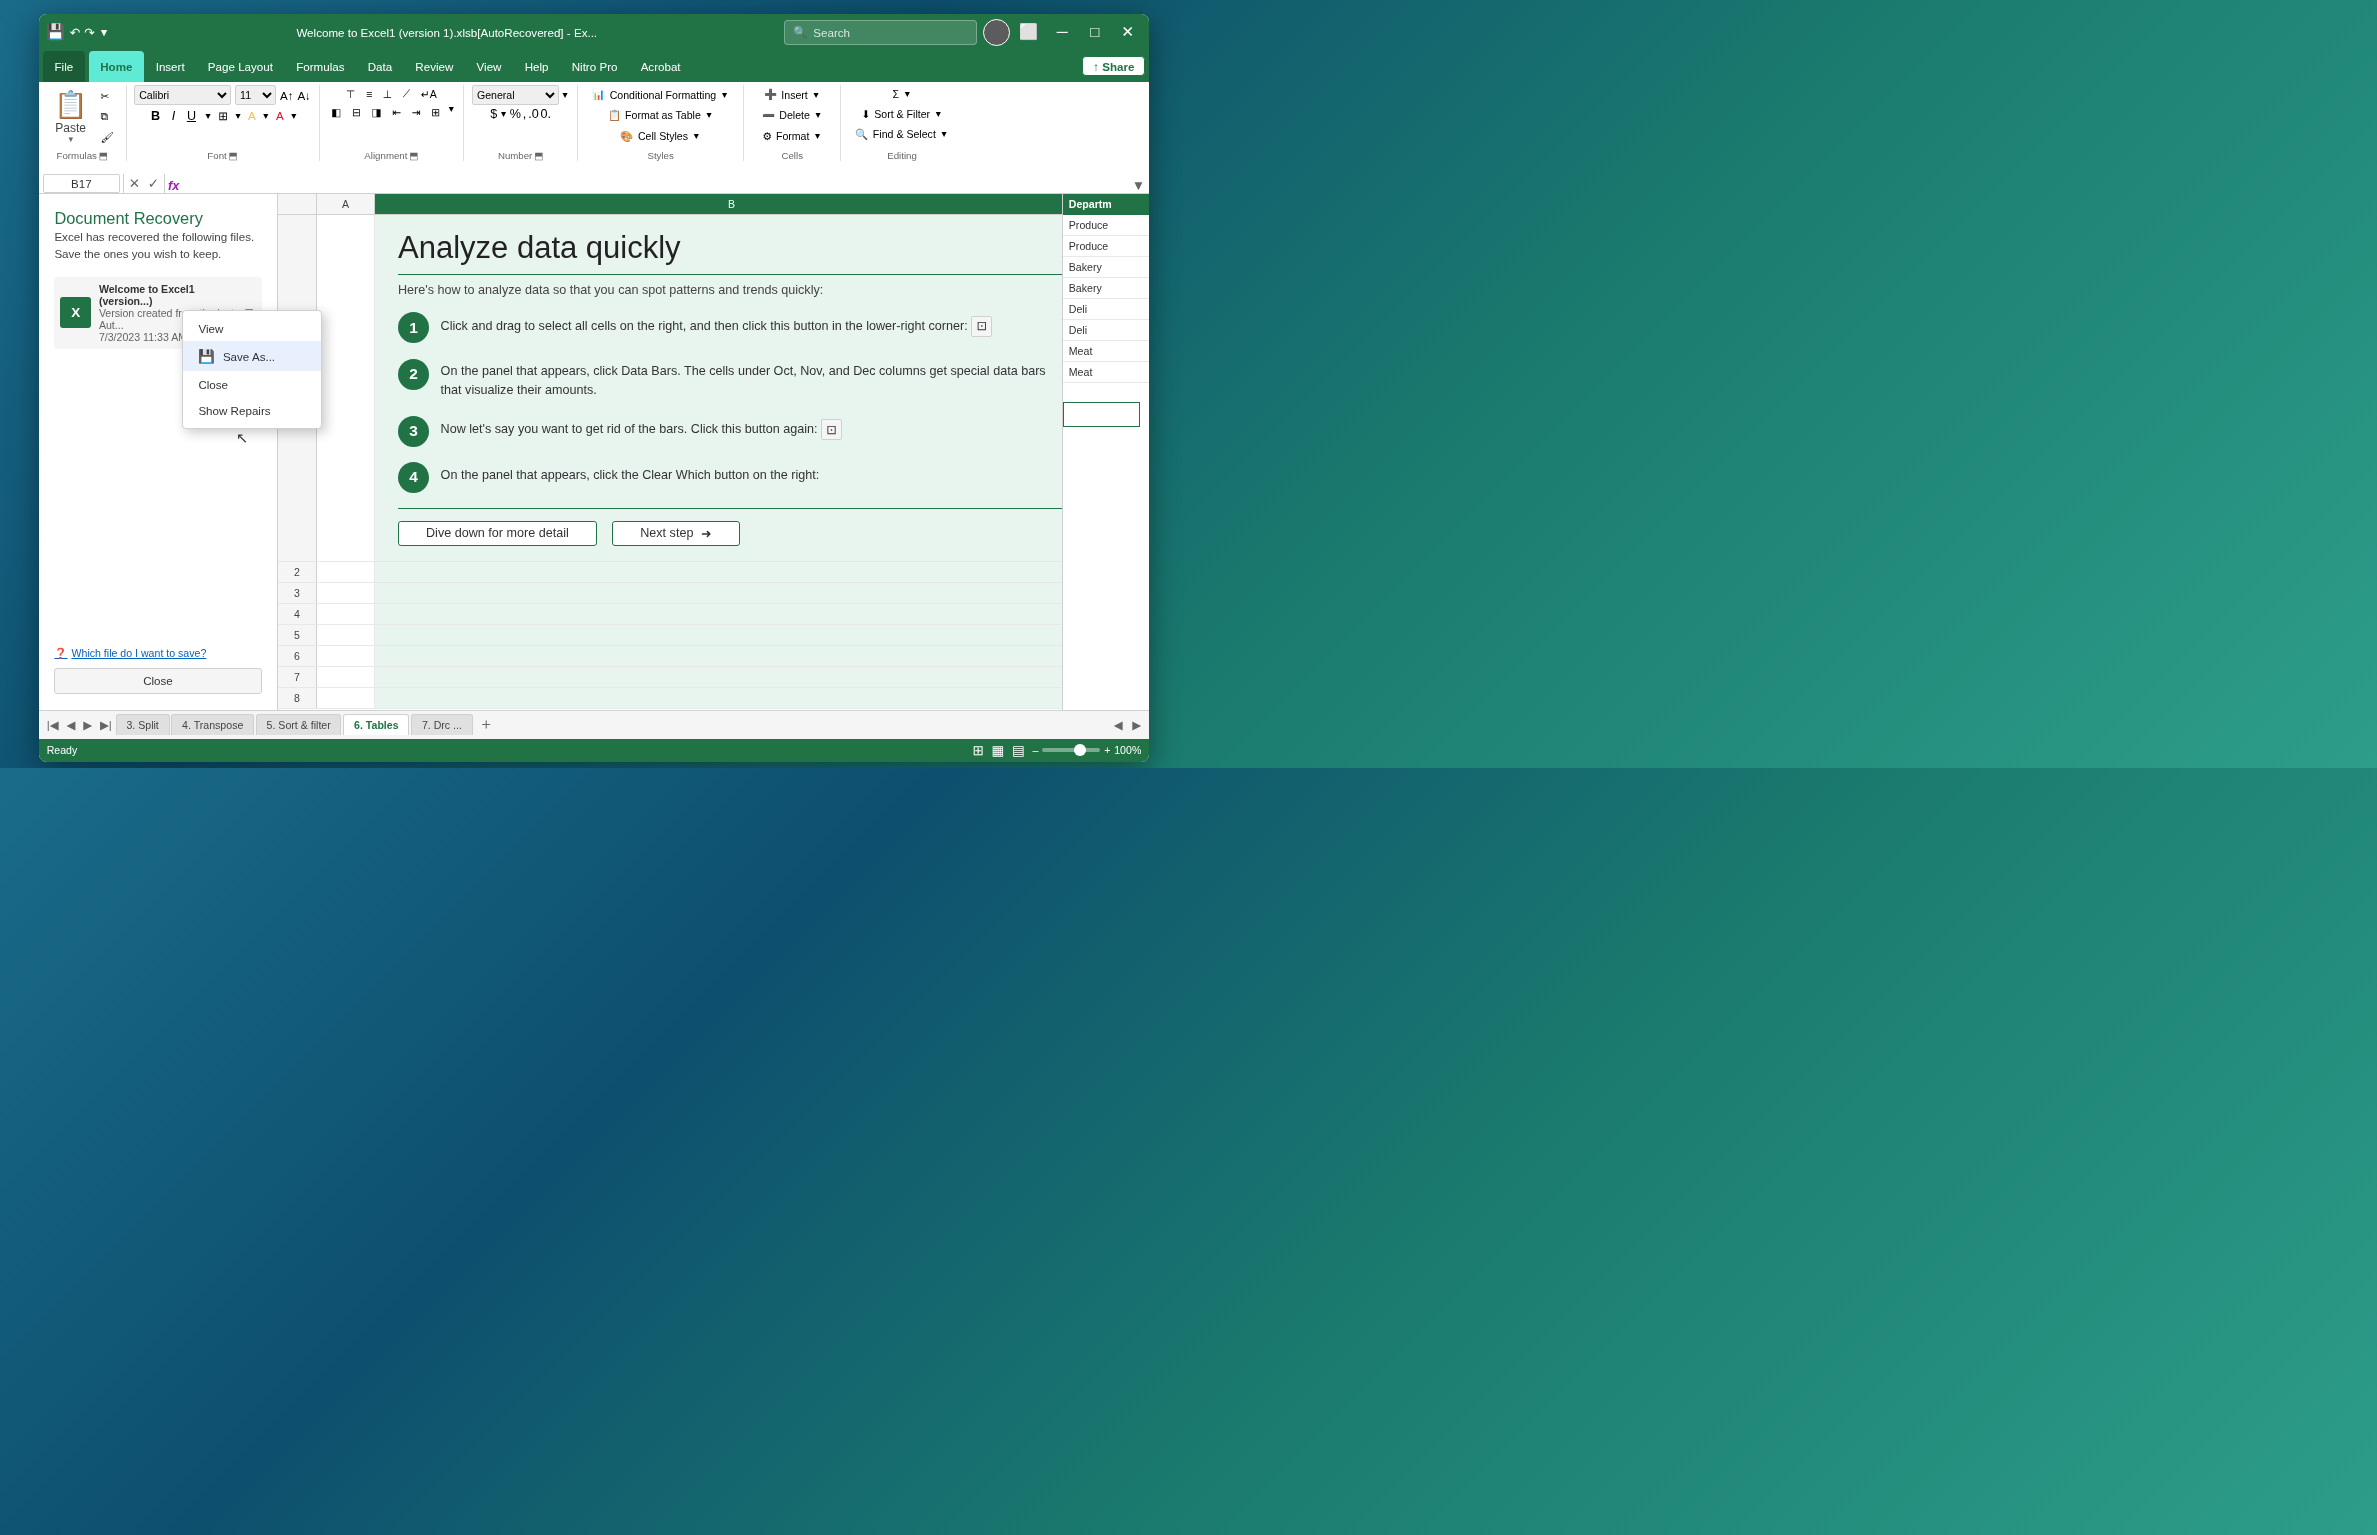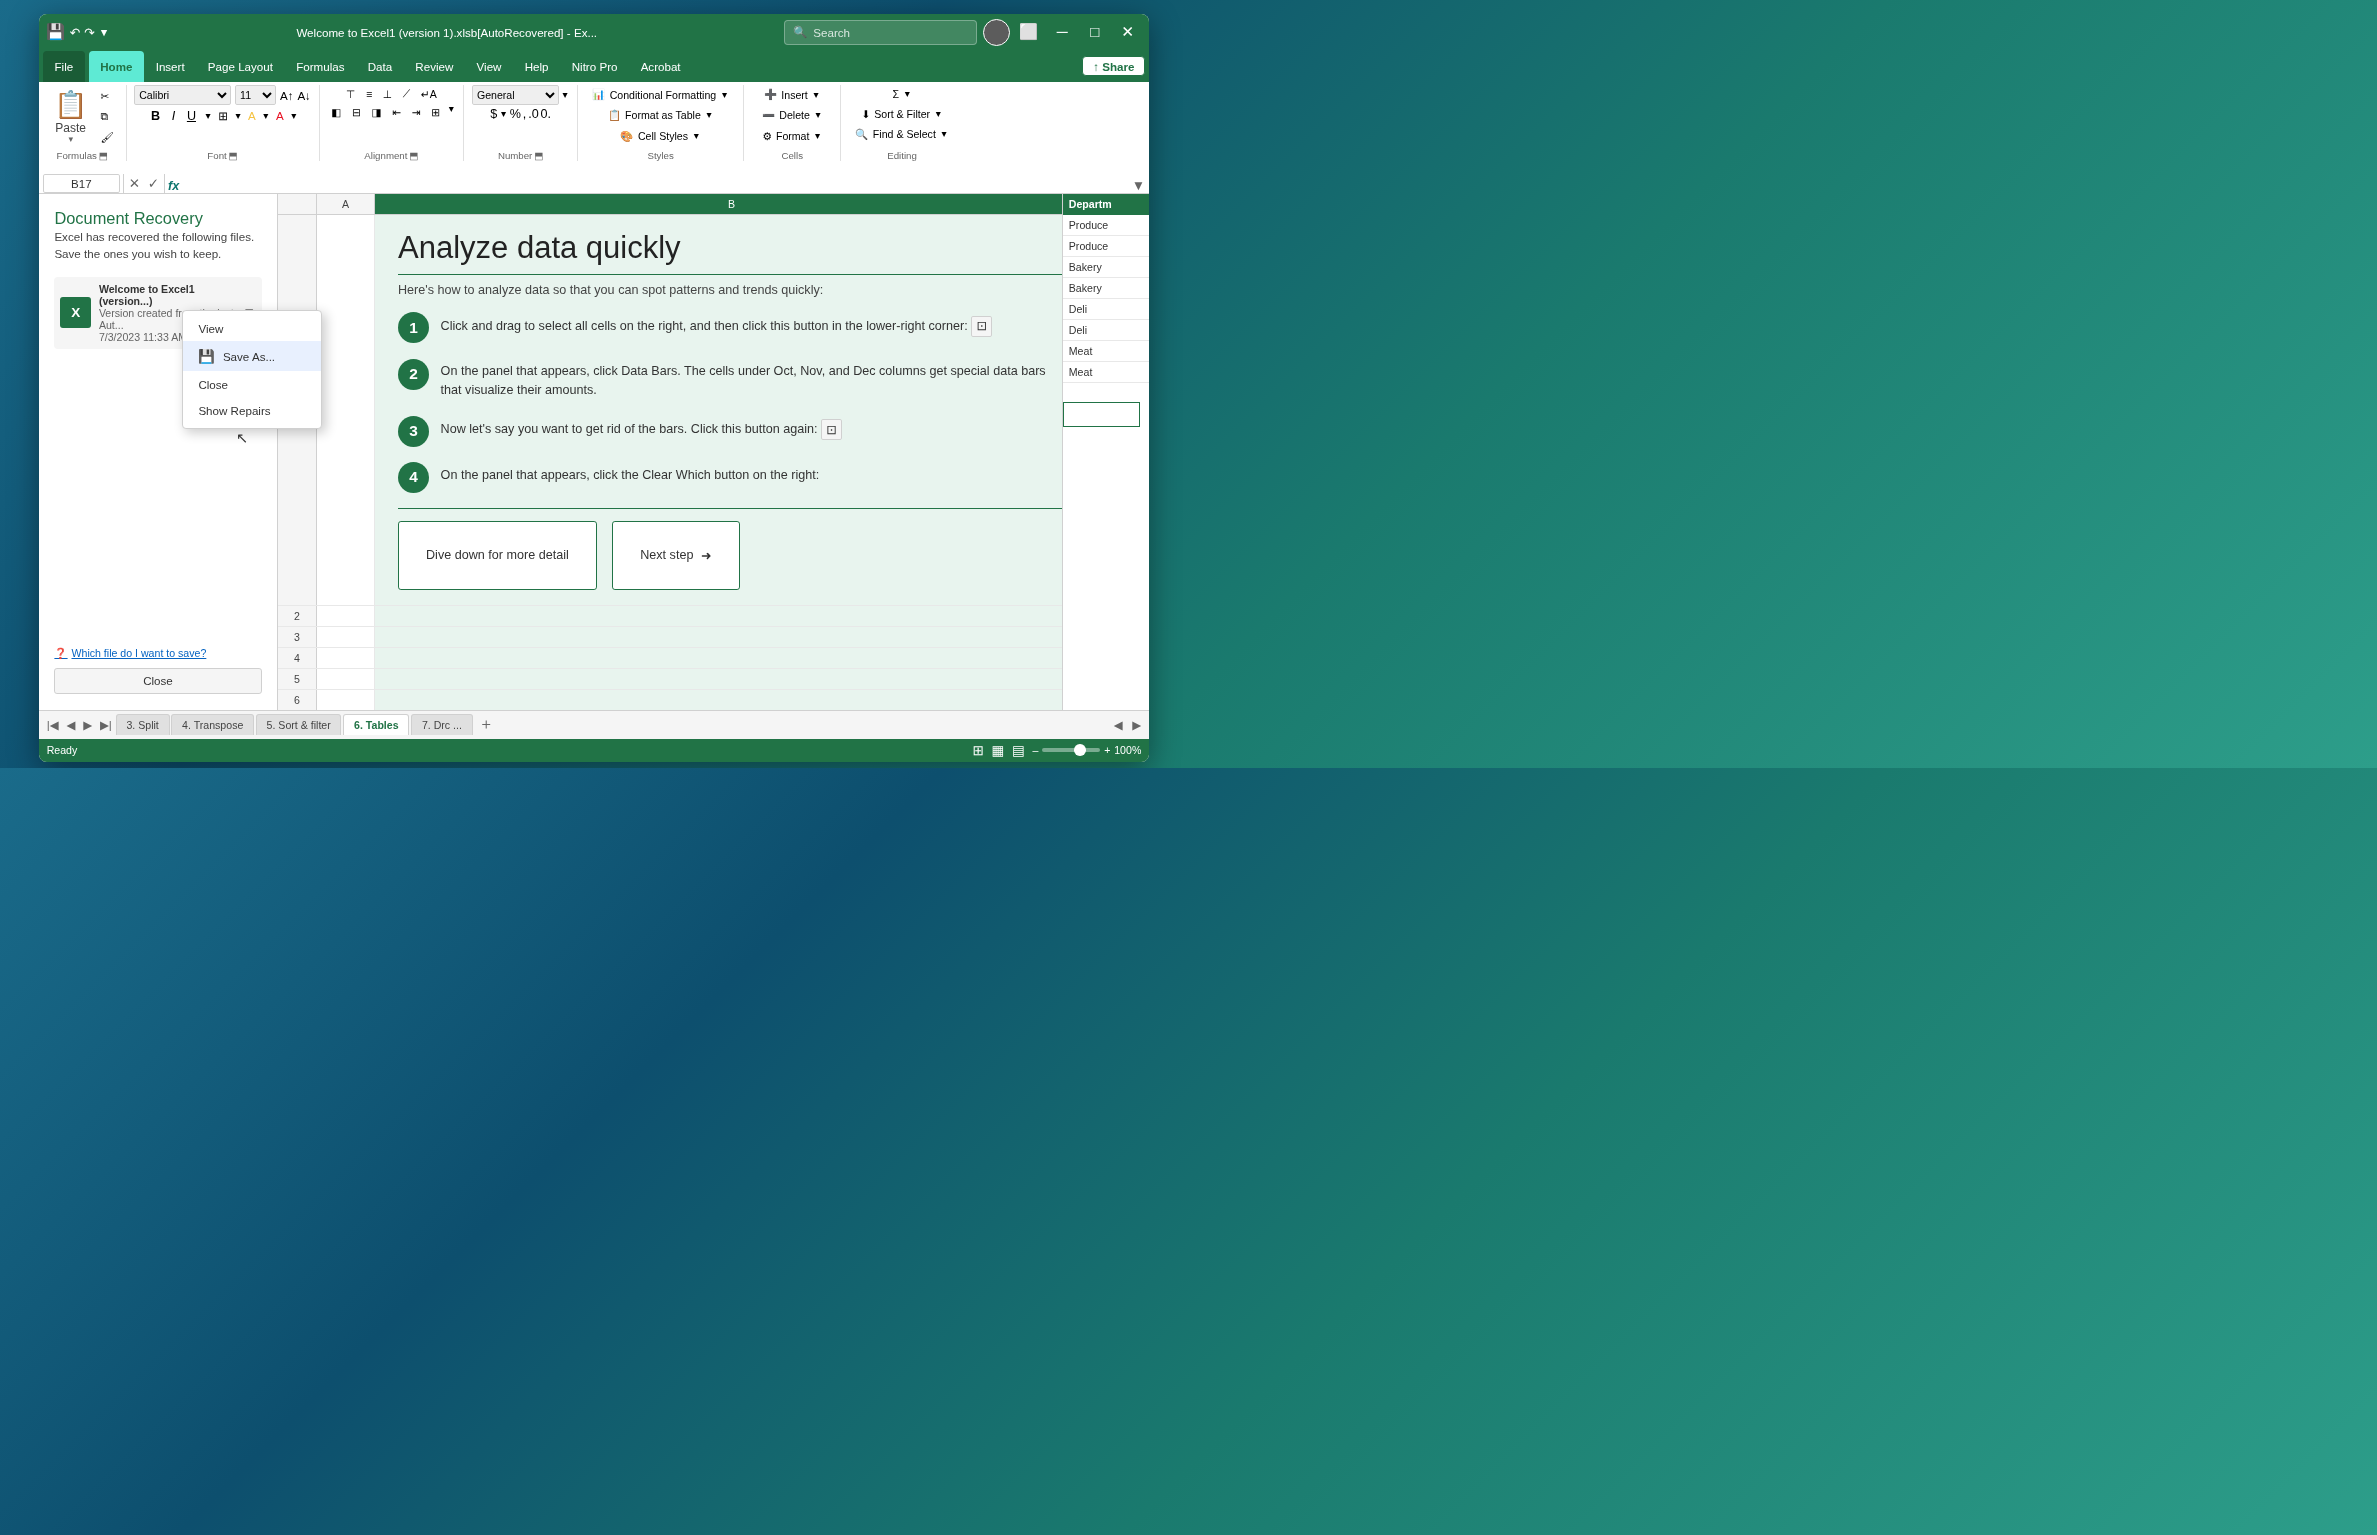--- a/index.html
+++ b/index.html
@@ -212,21 +212,21 @@
       align-items: center;
     }
     .formula-bar-icon {
       font-size: 13.5px;
       color: #666;
       cursor: pointer;
       padding: 1.9px;
     }
     .formula-bar-fx {
       font-size: 12.6px;
-      color: #0f766e;
+      color: #a21caf;
       font-style: italic;
       font-weight: 600;
     }
     .formula-input {
       flex: 1;
       border: none;
       outline: none;
       font-size: 11.6px;
       color: #333;
     }
@@ -473,21 +473,21 @@
       border: none;
       border-top: 1.9px solid #217346;
       margin: 11.6px 0;
     }
     .tutorial-buttons {
       display: flex;
       gap: 15.4px;
       margin-top: 7.7px;
     }
     .tutorial-btn {
-      padding: 26px 27px;
+      padding: 4px 27px;
       border: 1.9px solid #217346;
       border-radius: 2.9px;
       background: #fff;
       color: #333;
       font-size: 12.6px;
       cursor: pointer;
       display: flex;
       align-items: center;
       gap: 7.7px;
     }

